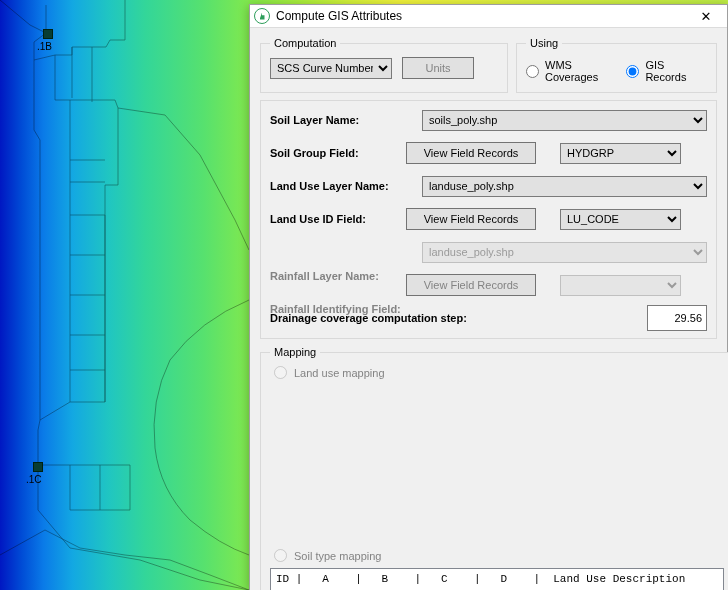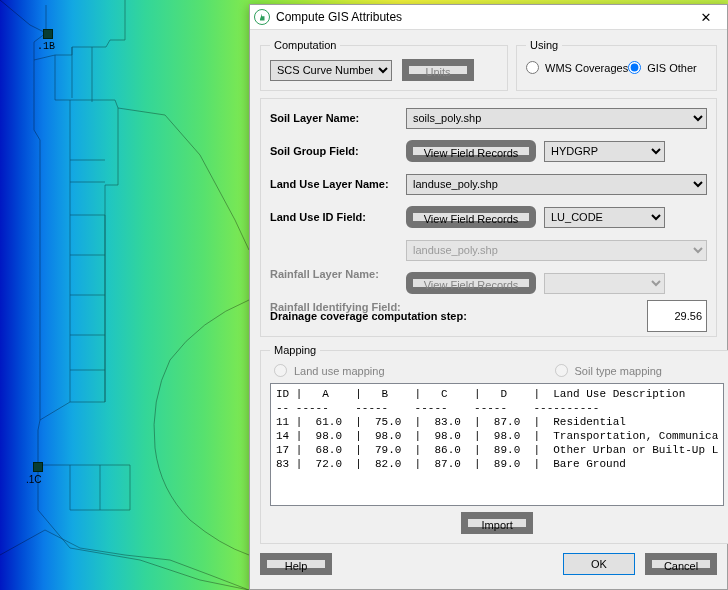--- a/index.html
+++ b/index.html
@@ -43,42 +43,42 @@
   .comp-row { display: flex; gap: 10px; align-items: center; }
   .using-group { flex: 1; }
   .using-row { display: flex; align-items: center; padding-top: 2px; }
 
   select.combo { height: 21px; background: #e1e1e1; border: 1px solid #7a7a7a; font: inherit;
     padding: 1px 2px; width: 122px; }
   select.combo-wide { width: 262px; }
   select.combo-mid { width: 121px; }
   select.combo-disabled { background: #e1e1e1; color: #777; border-color: #adadad; }
 
-  .btn { height: 22px; background: #e1e1e1; border: 7px solid #737373; font: inherit;
+  .btn { height: 22px; background: #e1e1e1; border: 1px solid #737373; font: inherit;
     padding: 0 10px; text-align: center; }
   .btn:disabled { color: #838383; }
   .btn.default { border: 1px solid #0078d7; margin-left: 45px; }
   .btn-72 { width: 72px; }
   .btn-vfr { width: 130px; }
 
   .fields-group { padding: 10px 10px 10px 10px; }
   .field-row { display: flex; align-items: center; height: 22px; margin-bottom: 11px; }
   .field-row:last-child { margin-bottom: 0; }
   .field-label { width: 136px; font-size: 11px; font-weight: bold; }
   .field-label.disabled { color: #838383; margin-top: 48px; }
   .col2 { display: flex; gap: 8px; flex: 1; align-items: center; }
-  .col2 select { flex: 1; }
-  .col2 .btn-vfr { flex: 0 0 130px; border-radius: 6px; }
+  .col2 select { flex: 1; margin-left: 16px; }
+  .col2 .btn-vfr { flex: 0 0 130px; }
   .col2 .combo-mid { flex: 0 0 121px; }
 
-  input.num { height: 32px; width: 60px; text-align: right; padding: 0 4px; border: 1px solid #7a7a7a;
+  input.num { height: 26px; width: 60px; text-align: right; padding: 0 4px; border: 1px solid #7a7a7a;
     background: #fff; font: inherit; }
 
   .mapping-group { flex: 1; display: flex; flex-direction: column; padding: 9px 10px; }
-  .mapping-radio-row { display: flex; gap: 170px; padding: 0 4px 6px 4px; }
+  .mapping-radio-row { display: flex; gap: 170px; padding: 0 4px 6px 4px; flex-direction: column; }
   .radio-item { display: flex; align-items: center; gap: 5px; color: #838383; }
   .radio-item input { margin: 0; }
 
   .listing { flex: 1; background: #fff; border: 1px solid #828790; padding: 3px 5px;
     font-family: "Courier New", monospace; font-size: 11px; line-height: 14px;
     white-space: pre; overflow: hidden; text-align: left; }
   .import-row { text-align: center; padding-top: 6px; }
 
   .button-bar { display: flex; gap: 10px; padding-top: 2px; }
   .button-bar .spacer { flex: 1; }
@@ -114,21 +114,21 @@
     <path d="M40,420 L70,402"></path>
     <path d="M38,465 L70,465 L100,465 L130,465 L130,510 L70,510 L70,465"></path>
     <path d="M100,465 L100,510"></path>
     <path d="M0,555 L45,530 L80,548 L125,555 L170,560 L210,575 L249,590"></path>
     <path d="M118,108 L165,115 L200,155 L235,220 L249,250"></path>
     <path d="M249,300 Q200,320 170,360 Q150,400 155,448 Q160,490 190,520 Q220,545 249,555"></path>
   </g>
 </svg>
 
 <div class="node" style="left:43px; top:29px;"></div>
-<div class="node-label" style="left:37px; top:41px;font-family:Liberation Mono, monospace;">.1B</div>
+<div class="node-label" style="left:37px; top:41px;">.1B</div>
 <div class="node" style="left:33px; top:462px;"></div>
 <div class="node-label" style="left:26px; top:474px;">.1C</div>
 
 <div class="dialog">
   <div class="titlebar">
     <span class="app-icon"></span>
     <span class="title">Compute GIS Attributes</span>
     <button class="close-btn">
       <span>✕</span>
     </button>
@@ -149,21 +149,21 @@
 
       <fieldset class="group using-group">
         <legend>Using</legend>
         <div class="using-row">
           <label class="radio">
             <input type="radio" name="using" style="">
               <span>WMS Coverages</span>
           </label>
           <label class="radio">
             <input type="radio" name="using" checked="" style="">
-              <span>GIS Other</span>
+              <span>GIS Records</span>
           </label>
         </div>
       </fieldset>
     </div>
 
     <fieldset class="group fields-group">
       <div class="field-row">
         <span class="field-label">Soil Layer Name:</span>
         <div class="col2">
           <select class="combo combo-wide">

